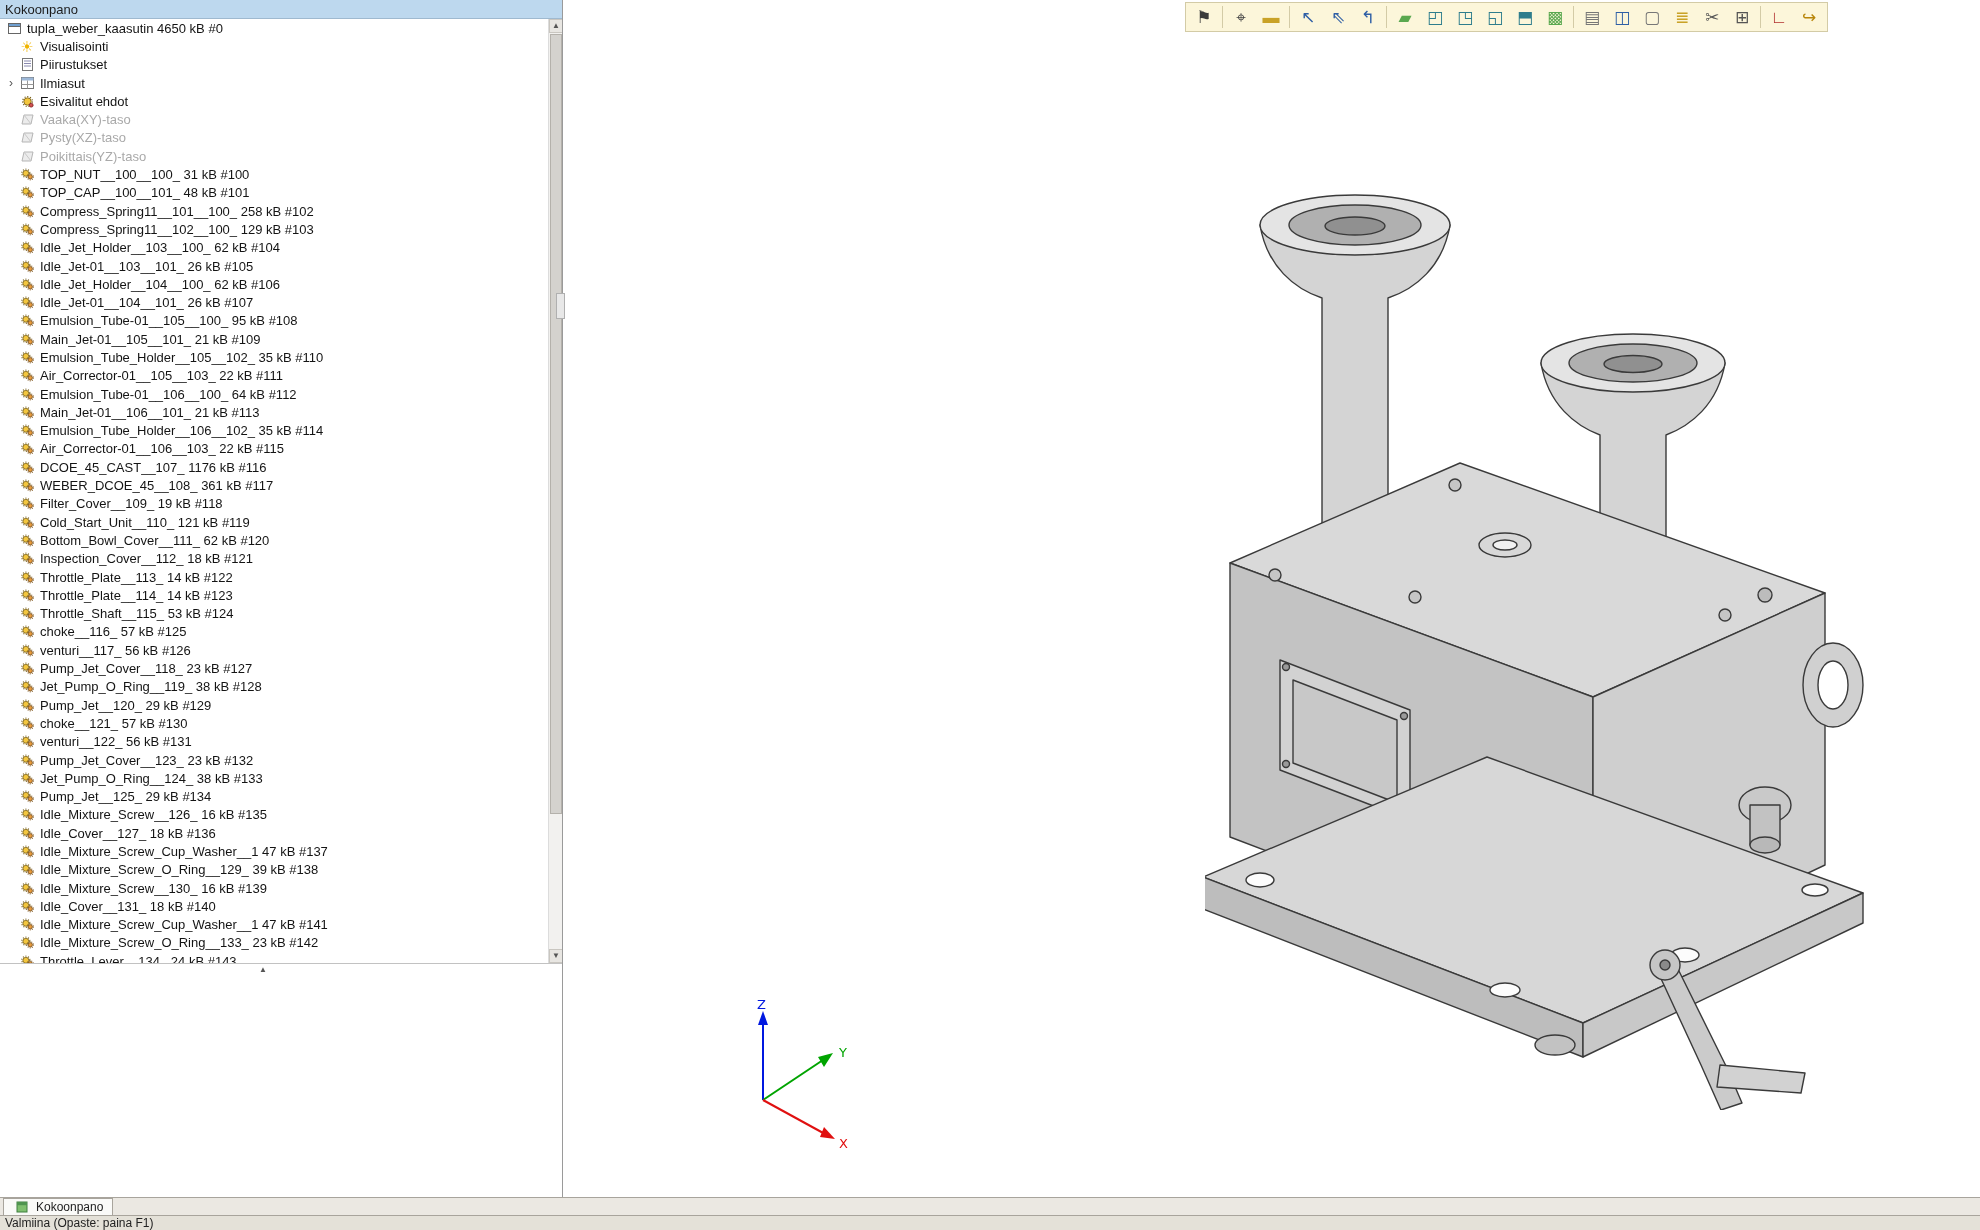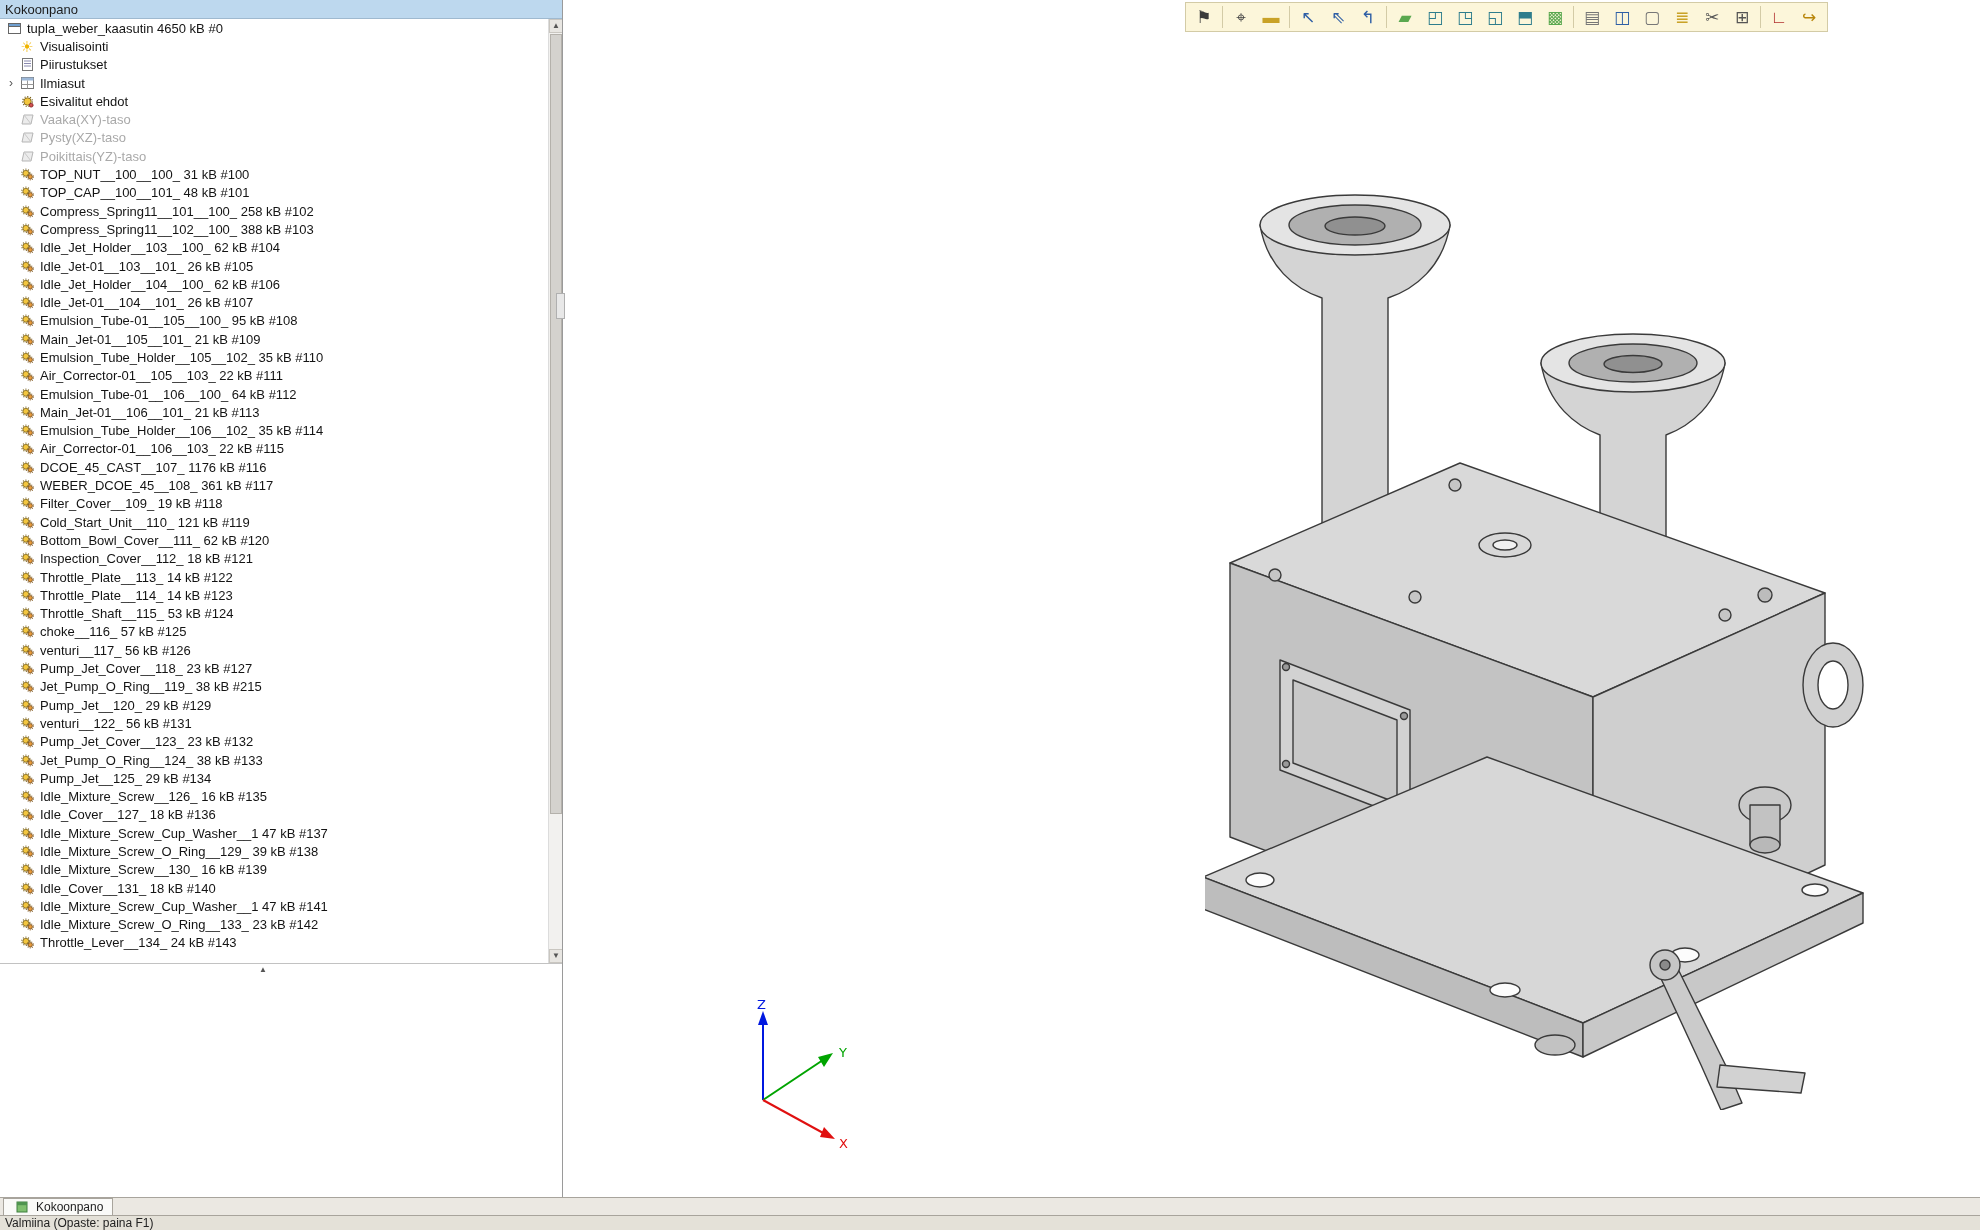--- a/index.html
+++ b/index.html
@@ -180,21 +180,21 @@
       <div class="trow">
         <span class="exp"></span>
         <span class="ticon">
           <svg width="13" height="13" viewBox="0 0 16 16">
             <circle cx="6" cy="6.5" r="3.6" fill="#f3c63f" stroke="#7a611b"></circle>
             <circle cx="6" cy="6.5" r="5" fill="none" stroke="#7a611b" stroke-width="1.5" stroke-dasharray="1.3 1.9"></circle>
             <circle cx="11.4" cy="10.8" r="2.6" fill="#e89b3c" stroke="#7a4e12"></circle>
             <circle cx="11.4" cy="10.8" r="3.8" fill="none" stroke="#7a4e12" stroke-width="1.3" stroke-dasharray="1.1 1.6"></circle>
           </svg>
         </span>
-        <span class="tlabel">Compress_Spring11__102__100_ 388 kB #103</span>
+        <span class="tlabel">Compress_Spring11__102__100_ 129 kB #103</span>
       </div>
       <div class="trow">
         <span class="exp"></span>
         <span class="ticon">
           <svg width="13" height="13" viewBox="0 0 16 16">
             <circle cx="6" cy="6.5" r="3.6" fill="#f3c63f" stroke="#7a611b"></circle>
             <circle cx="6" cy="6.5" r="5" fill="none" stroke="#7a611b" stroke-width="1.5" stroke-dasharray="1.3 1.9"></circle>
             <circle cx="11.4" cy="10.8" r="2.6" fill="#e89b3c" stroke="#7a4e12"></circle>
             <circle cx="11.4" cy="10.8" r="3.8" fill="none" stroke="#7a4e12" stroke-width="1.3" stroke-dasharray="1.1 1.6"></circle>
           </svg>
@@ -480,33 +480,45 @@
       <div class="trow">
         <span class="exp"></span>
         <span class="ticon">
           <svg width="13" height="13" viewBox="0 0 16 16">
             <circle cx="6" cy="6.5" r="3.6" fill="#f3c63f" stroke="#7a611b"></circle>
             <circle cx="6" cy="6.5" r="5" fill="none" stroke="#7a611b" stroke-width="1.5" stroke-dasharray="1.3 1.9"></circle>
             <circle cx="11.4" cy="10.8" r="2.6" fill="#e89b3c" stroke="#7a4e12"></circle>
             <circle cx="11.4" cy="10.8" r="3.8" fill="none" stroke="#7a4e12" stroke-width="1.3" stroke-dasharray="1.1 1.6"></circle>
           </svg>
         </span>
-        <span class="tlabel">Jet_Pump_O_Ring__119_ 38 kB #215</span>
+        <span class="tlabel">Jet_Pump_O_Ring__119_ 38 kB #128</span>
       </div>
       <div class="trow">
         <span class="exp"></span>
         <span class="ticon">
           <svg width="13" height="13" viewBox="0 0 16 16">
             <circle cx="6" cy="6.5" r="3.6" fill="#f3c63f" stroke="#7a611b"></circle>
             <circle cx="6" cy="6.5" r="5" fill="none" stroke="#7a611b" stroke-width="1.5" stroke-dasharray="1.3 1.9"></circle>
             <circle cx="11.4" cy="10.8" r="2.6" fill="#e89b3c" stroke="#7a4e12"></circle>
             <circle cx="11.4" cy="10.8" r="3.8" fill="none" stroke="#7a4e12" stroke-width="1.3" stroke-dasharray="1.1 1.6"></circle>
           </svg>
         </span>
         <span class="tlabel">Pump_Jet__120_ 29 kB #129</span>
+      </div>
+      <div class="trow">
+        <span class="exp"></span>
+        <span class="ticon">
+          <svg width="13" height="13" viewBox="0 0 16 16">
+            <circle cx="6" cy="6.5" r="3.6" fill="#f3c63f" stroke="#7a611b"></circle>
+            <circle cx="6" cy="6.5" r="5" fill="none" stroke="#7a611b" stroke-width="1.5" stroke-dasharray="1.3 1.9"></circle>
+            <circle cx="11.4" cy="10.8" r="2.6" fill="#e89b3c" stroke="#7a4e12"></circle>
+            <circle cx="11.4" cy="10.8" r="3.8" fill="none" stroke="#7a4e12" stroke-width="1.3" stroke-dasharray="1.1 1.6"></circle>
+          </svg>
+        </span>
+        <span class="tlabel">choke__121_ 57 kB #130</span>
       </div>
       <div class="trow">
         <span class="exp"></span>
         <span class="ticon">
           <svg width="13" height="13" viewBox="0 0 16 16">
             <circle cx="6" cy="6.5" r="3.6" fill="#f3c63f" stroke="#7a611b"></circle>
             <circle cx="6" cy="6.5" r="5" fill="none" stroke="#7a611b" stroke-width="1.5" stroke-dasharray="1.3 1.9"></circle>
             <circle cx="11.4" cy="10.8" r="2.6" fill="#e89b3c" stroke="#7a4e12"></circle>
             <circle cx="11.4" cy="10.8" r="3.8" fill="none" stroke="#7a4e12" stroke-width="1.3" stroke-dasharray="1.1 1.6"></circle>
           </svg>

